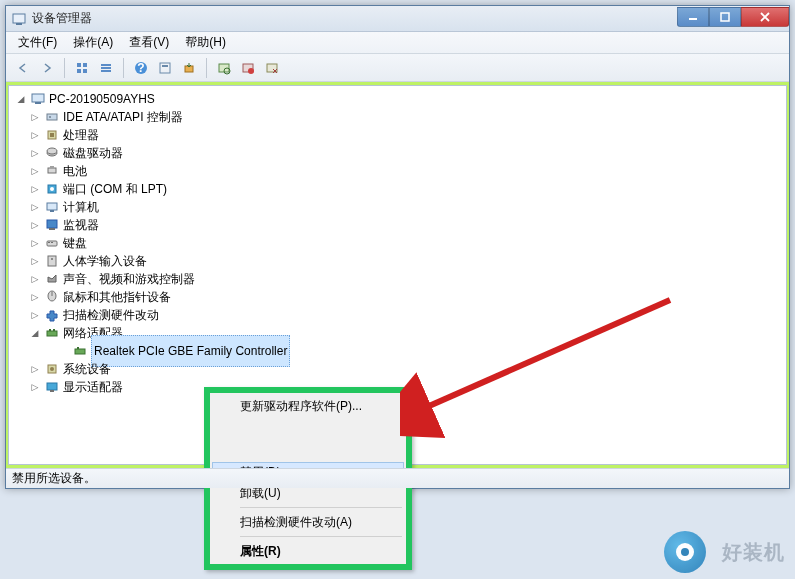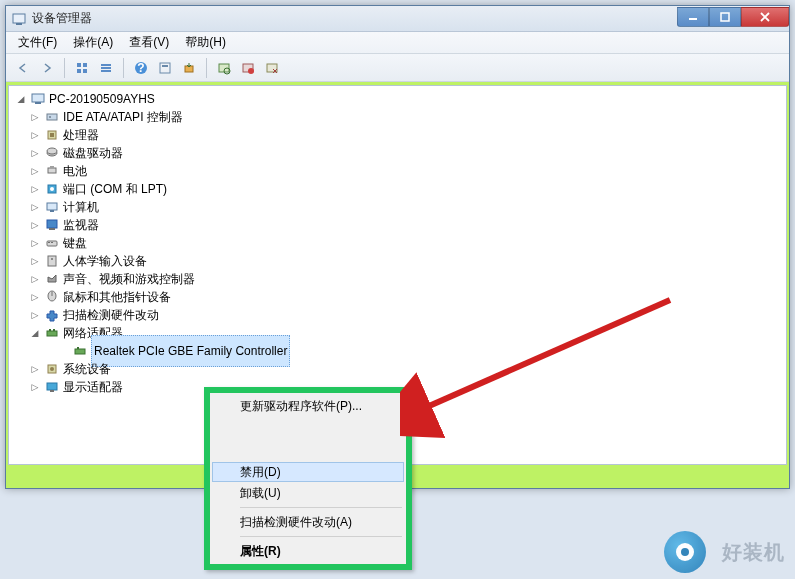--- a/index.html
+++ b/index.html
@@ -322,20 +322,23 @@
   <div class="ctxmenu">
     <div class="ctxitem">更新驱动程序软件(P)...</div>
     <div class="ctxitem hover">禁用(D)</div>
     <div class="ctxitem">卸载(U)</div>
     <div class="ctxsep"></div>
     <div class="ctxitem">扫描检测硬件改动(A)</div>
     <div class="ctxsep"></div>
     <div class="ctxitem" style="font-weight:bold;">属性(R)</div>
   </div>
 
+  <div class="statusbar">
+    <span>禁用所选设备。</span>
+  </div>
 </div>
 
 <svg class="arrow" style="left:400px; top:290px;" width="280" height="150">
   <defs>
       <marker id="ah" markerWidth="12" markerHeight="12" refX="2" refY="6" orient="auto">
         <path d="M0 0 L12 6 L0 12 Z" fill="#d02020"></path>
       </marker>
     </defs>
   <path d="M270 10 L20 120" stroke="#d02020" stroke-width="6" marker-end="url(#ah)"></path>
 </svg>

